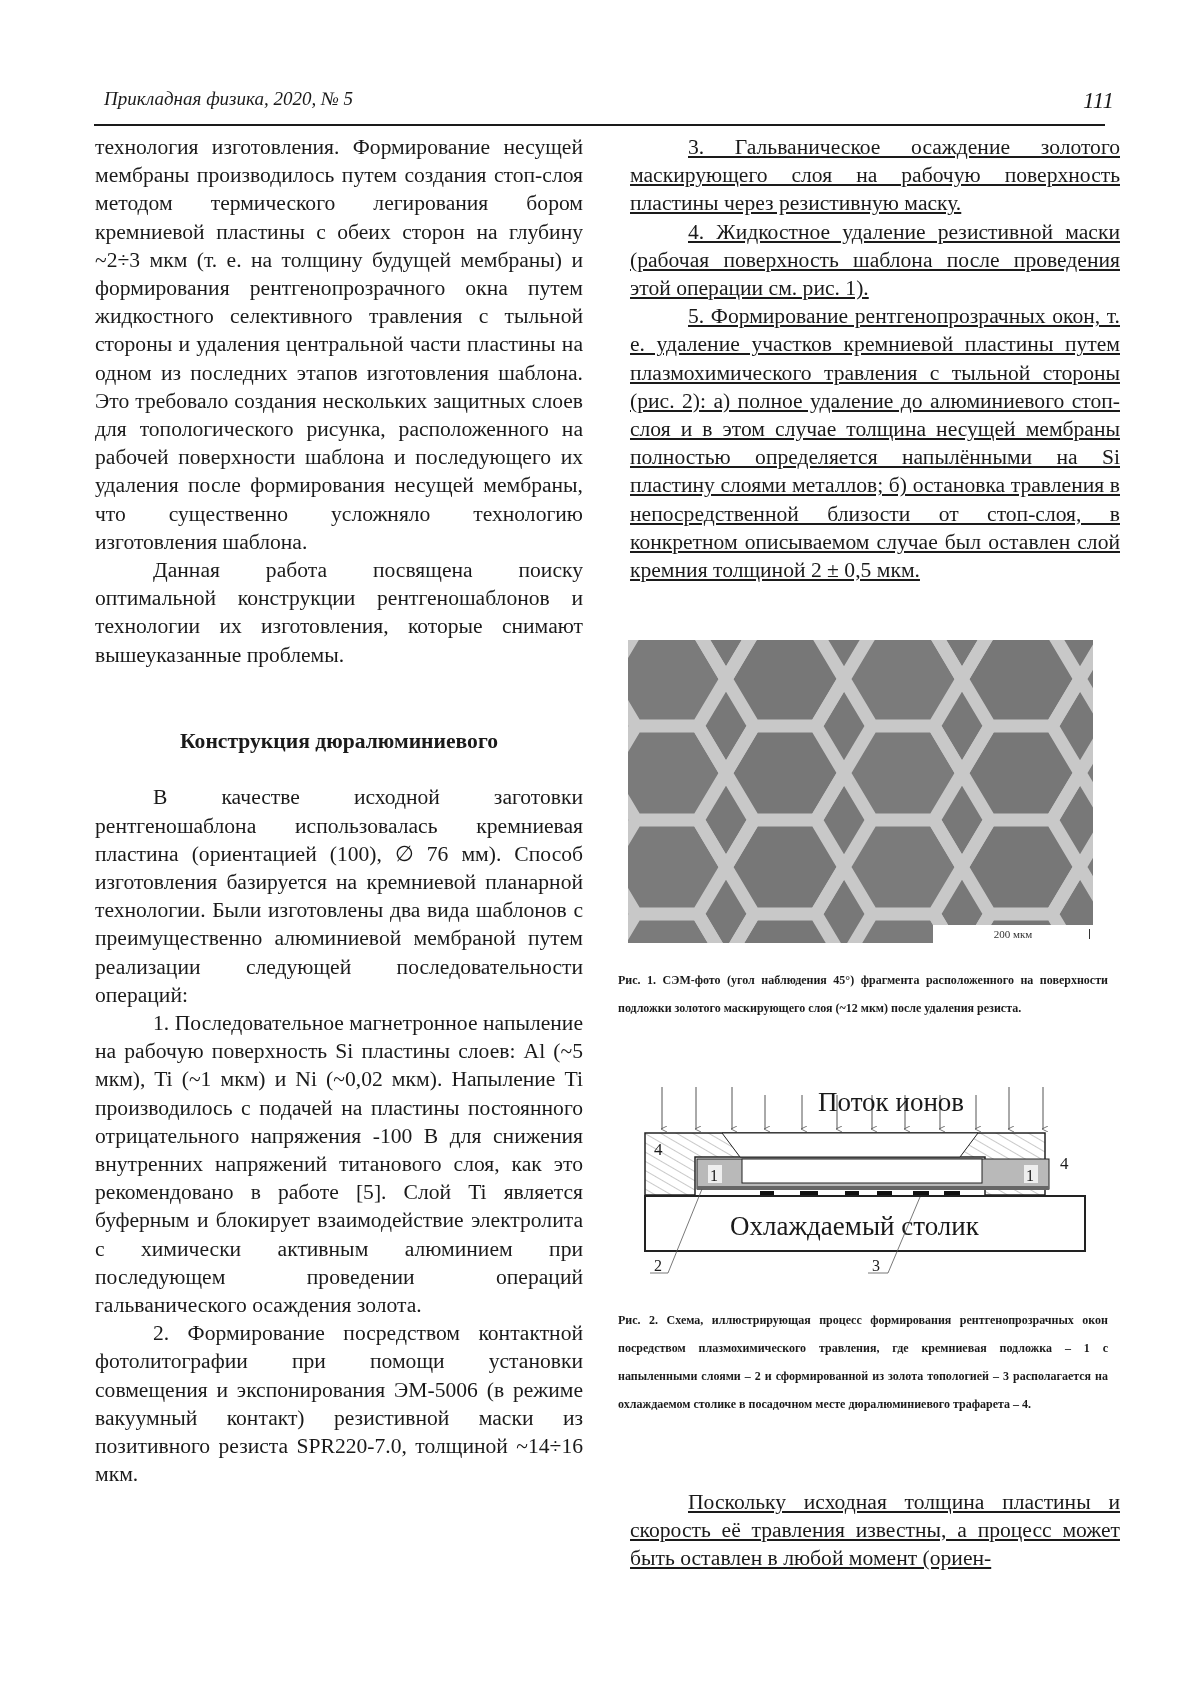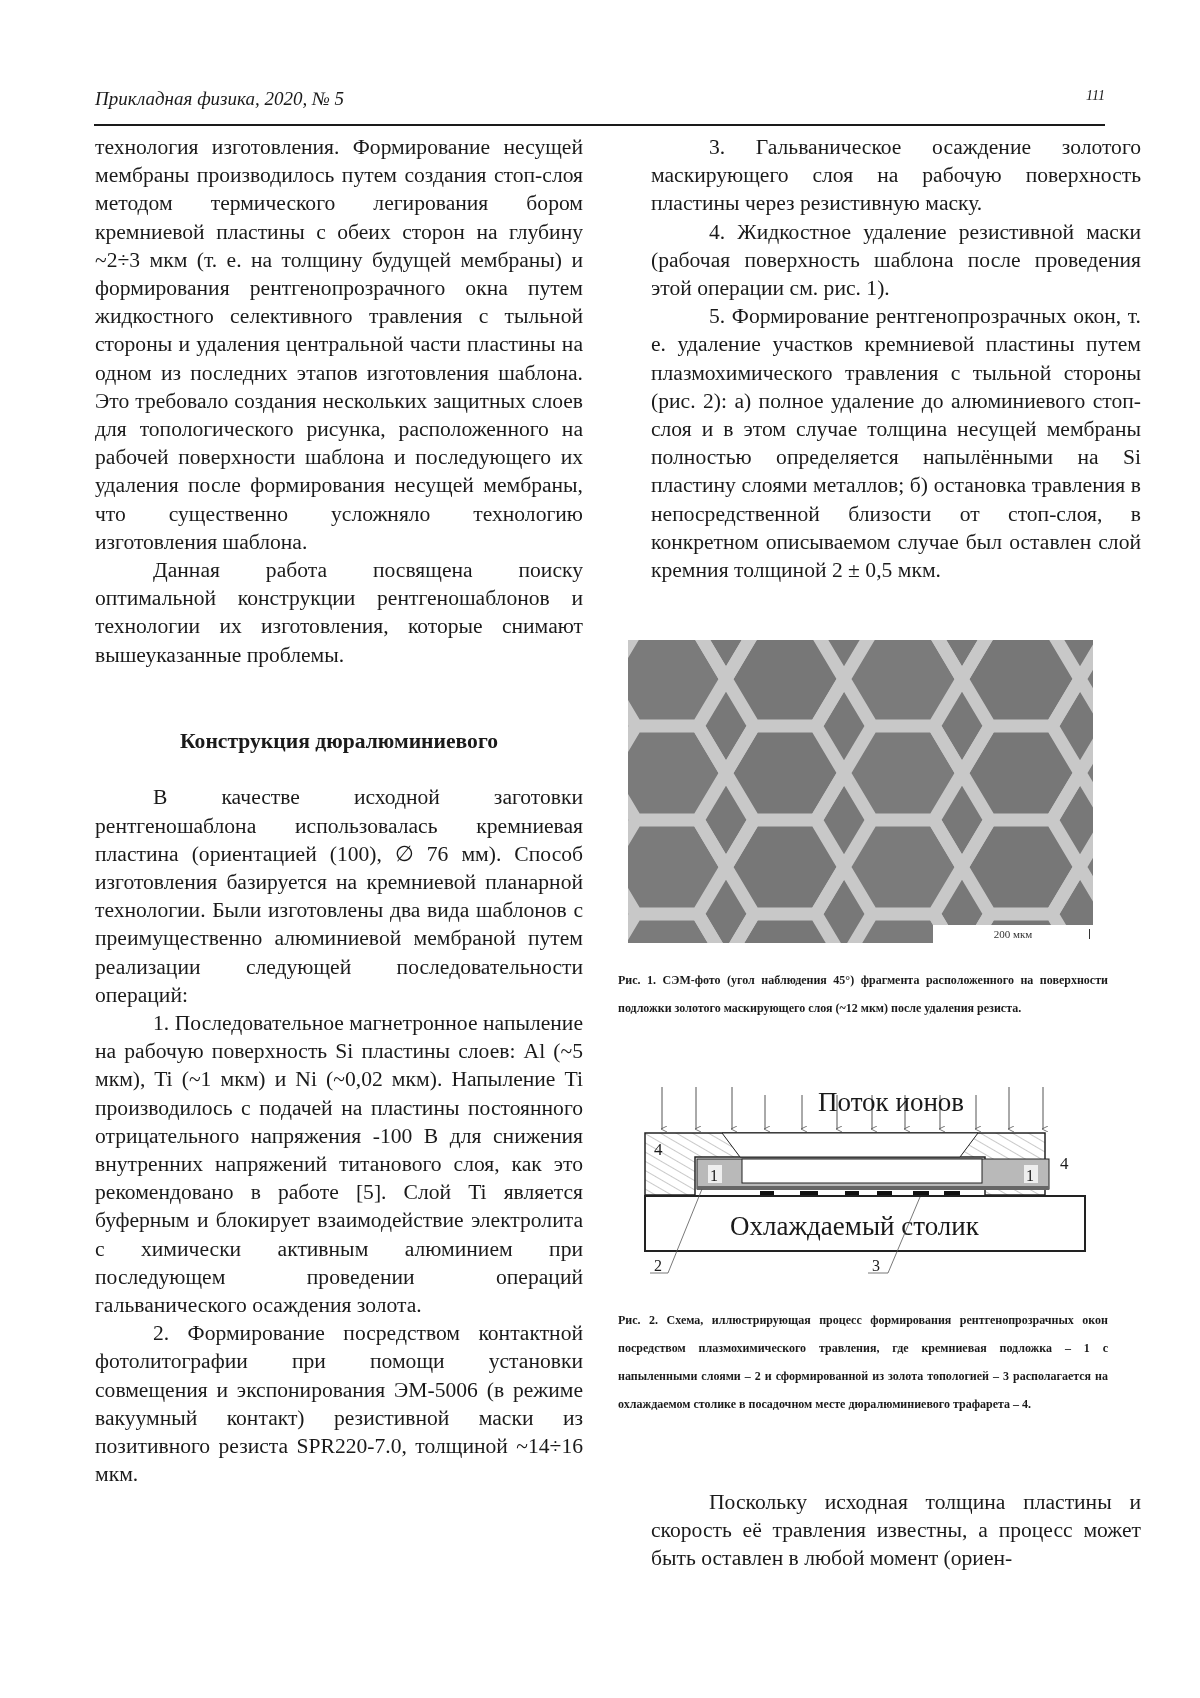--- a/index.html
+++ b/index.html
@@ -1,25 +1,25 @@
 <!DOCTYPE html>
 <html><head>
 <meta charset="utf-8">
 <style>
   html, body { margin: 0; padding: 0; background: #ffffff; }
   body { width: 1200px; height: 1698px; position: relative; overflow: hidden;
          font-family: "Liberation Serif", "DejaVu Serif", serif; color: #1a1a1a; }
-  .header { position: absolute; left: 95px; top: 88px; width: 1010px; height: 30px; text-align: right; }
+  .header { position: absolute; left: 104px; top: 88px; width: 1010px; height: 30px; text-align: right; }
   .journal { position: absolute; left: 0; top: 0; font-style: italic; font-size: 19px; }
-  .pageno { position: absolute; right: 0; top: 0; font-style: italic; font-size: 14px; }
+  .pageno { position: absolute; right: 0; top: 0; font-style: italic; font-size: 23px; }
   .rule { position: absolute; left: 94px; top: 124px; width: 1011px; height: 2px; background: #1a1a1a; }
 
   .col { position: absolute; font-size: 21.6px; line-height: 28.2px; text-align: justify; }
   .col-left { left: 95px; top: 133px; width: 488px; }
-  .col-right { left: 651px; top: 133px; width: 490px; }
+  .col-right { left: 630px; top: 133px; width: 490px; text-decoration: underline; }
   .col p { margin: 0; text-indent: 0; }
   .col p.ind { text-indent: 58px; }
   .heading { font-weight: bold; text-align: center; font-size: 21.6px; line-height: 28.5px; margin: 0; }
 
   .fig1 { position: absolute; left: 628px; top: 640px; width: 465px; height: 303px;
           background: #7a7a7a; overflow: hidden; }
   .fig1 svg { display: block; }
   .scalebar { position: absolute; right: 0; bottom: 0; width: 160px; height: 18px; background: #fff;
               font-size: 11px; line-height: 18px; text-align: center; color: #333; }
   .scalebar .tick { position: absolute; right: 3px; top: 4px; width: 1px; height: 10px; background: #333; }

